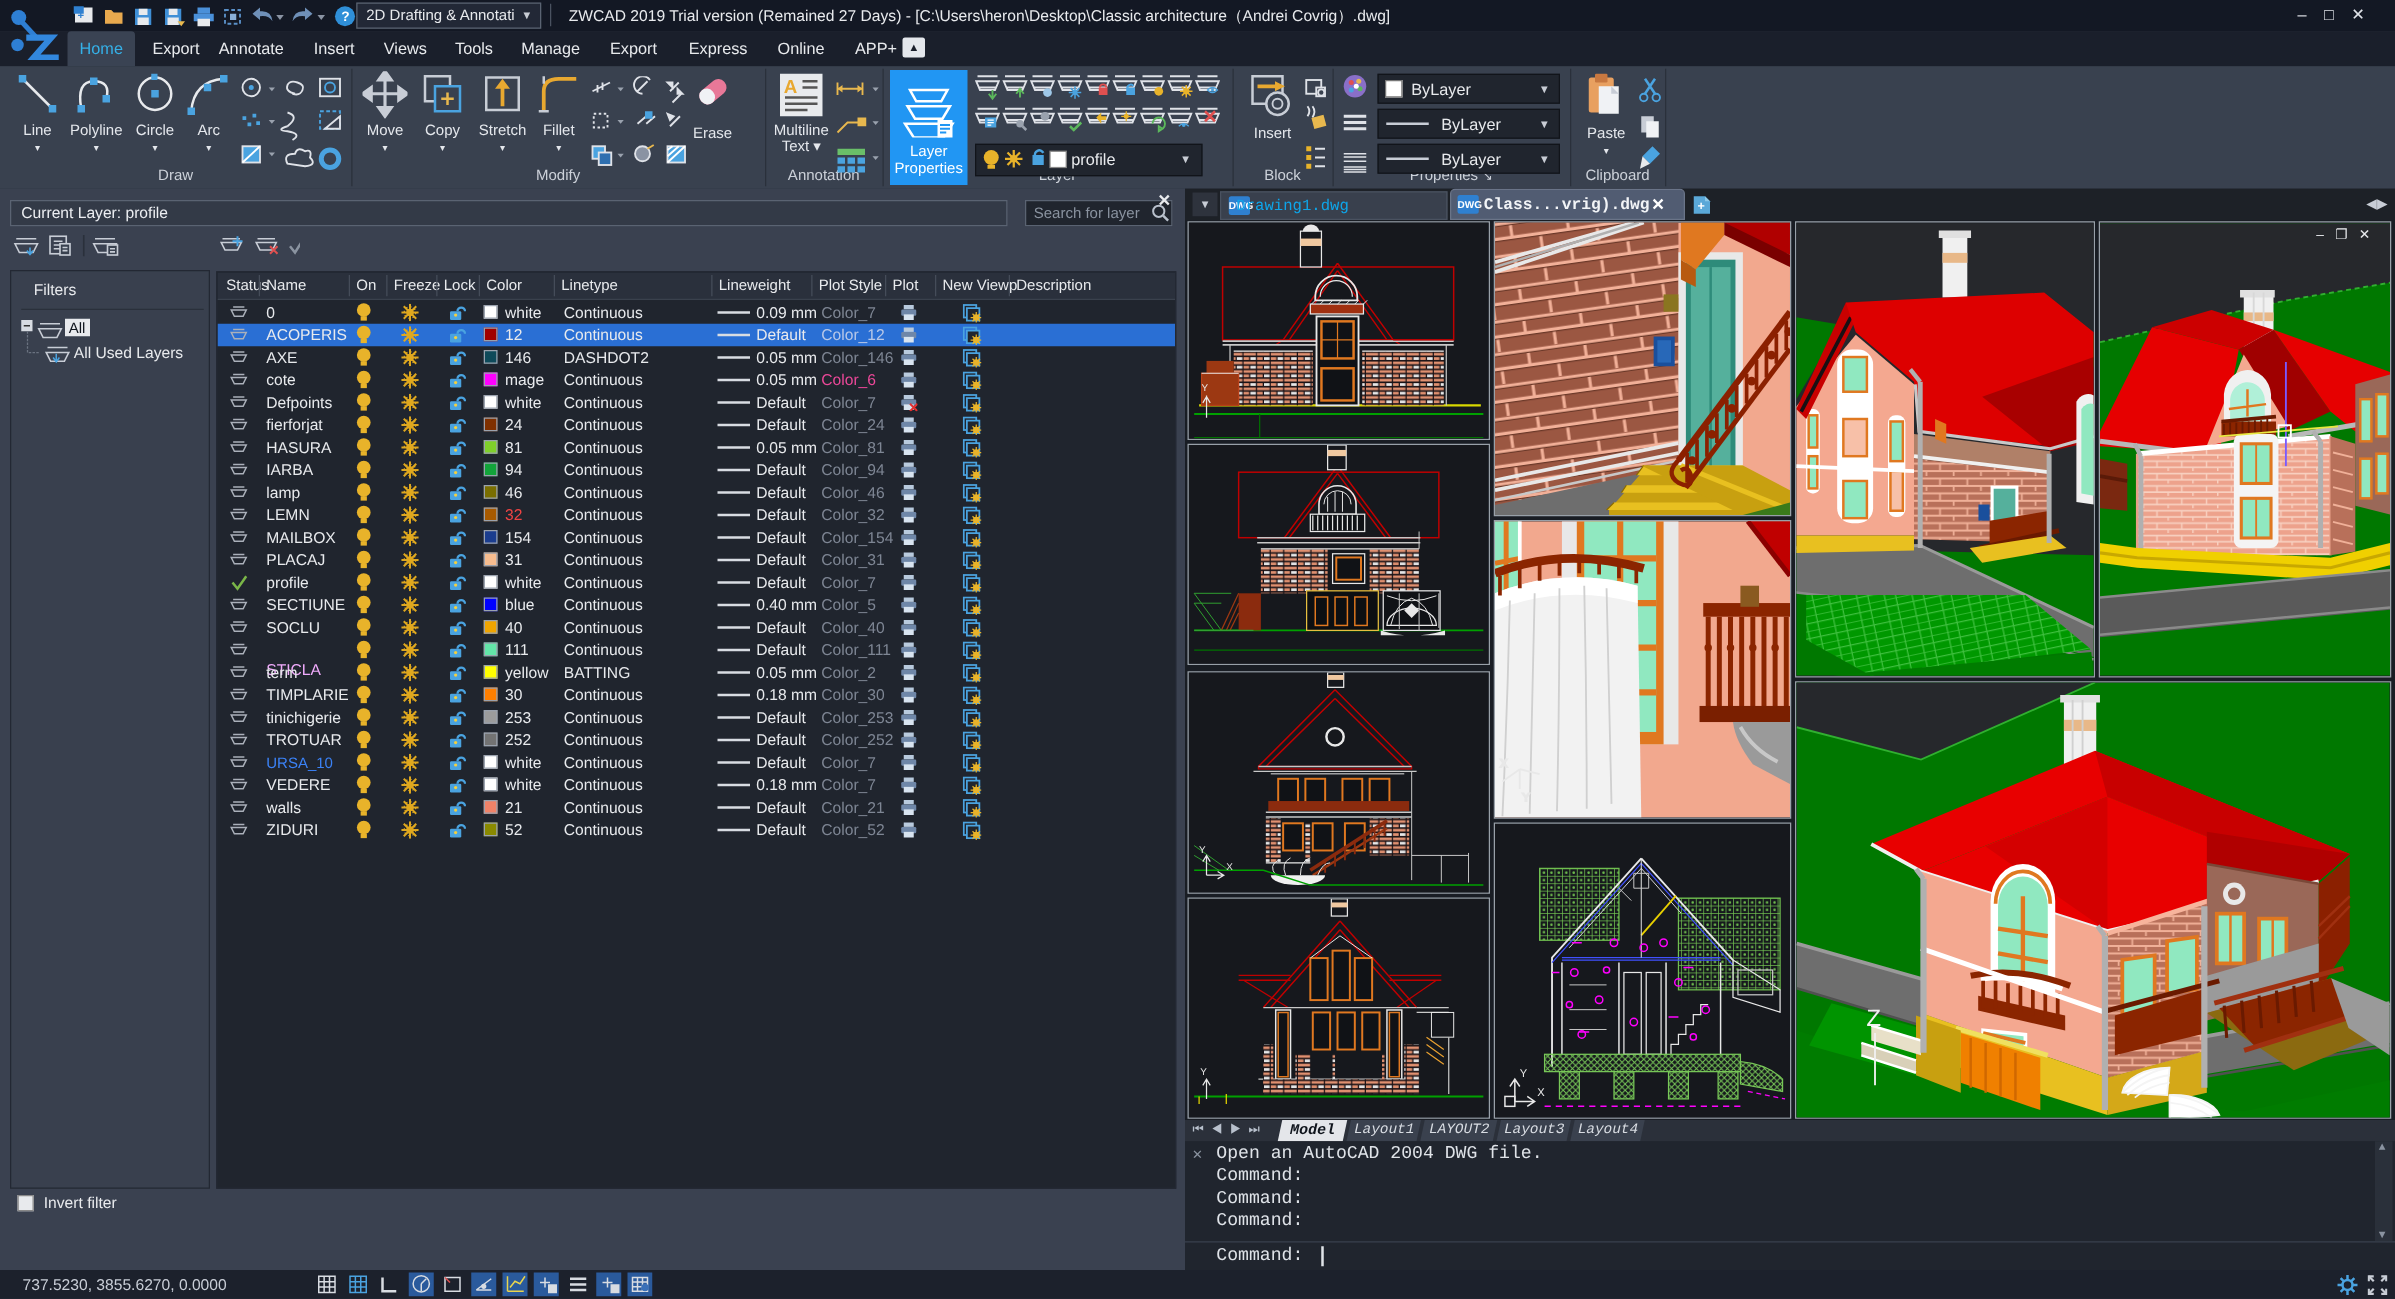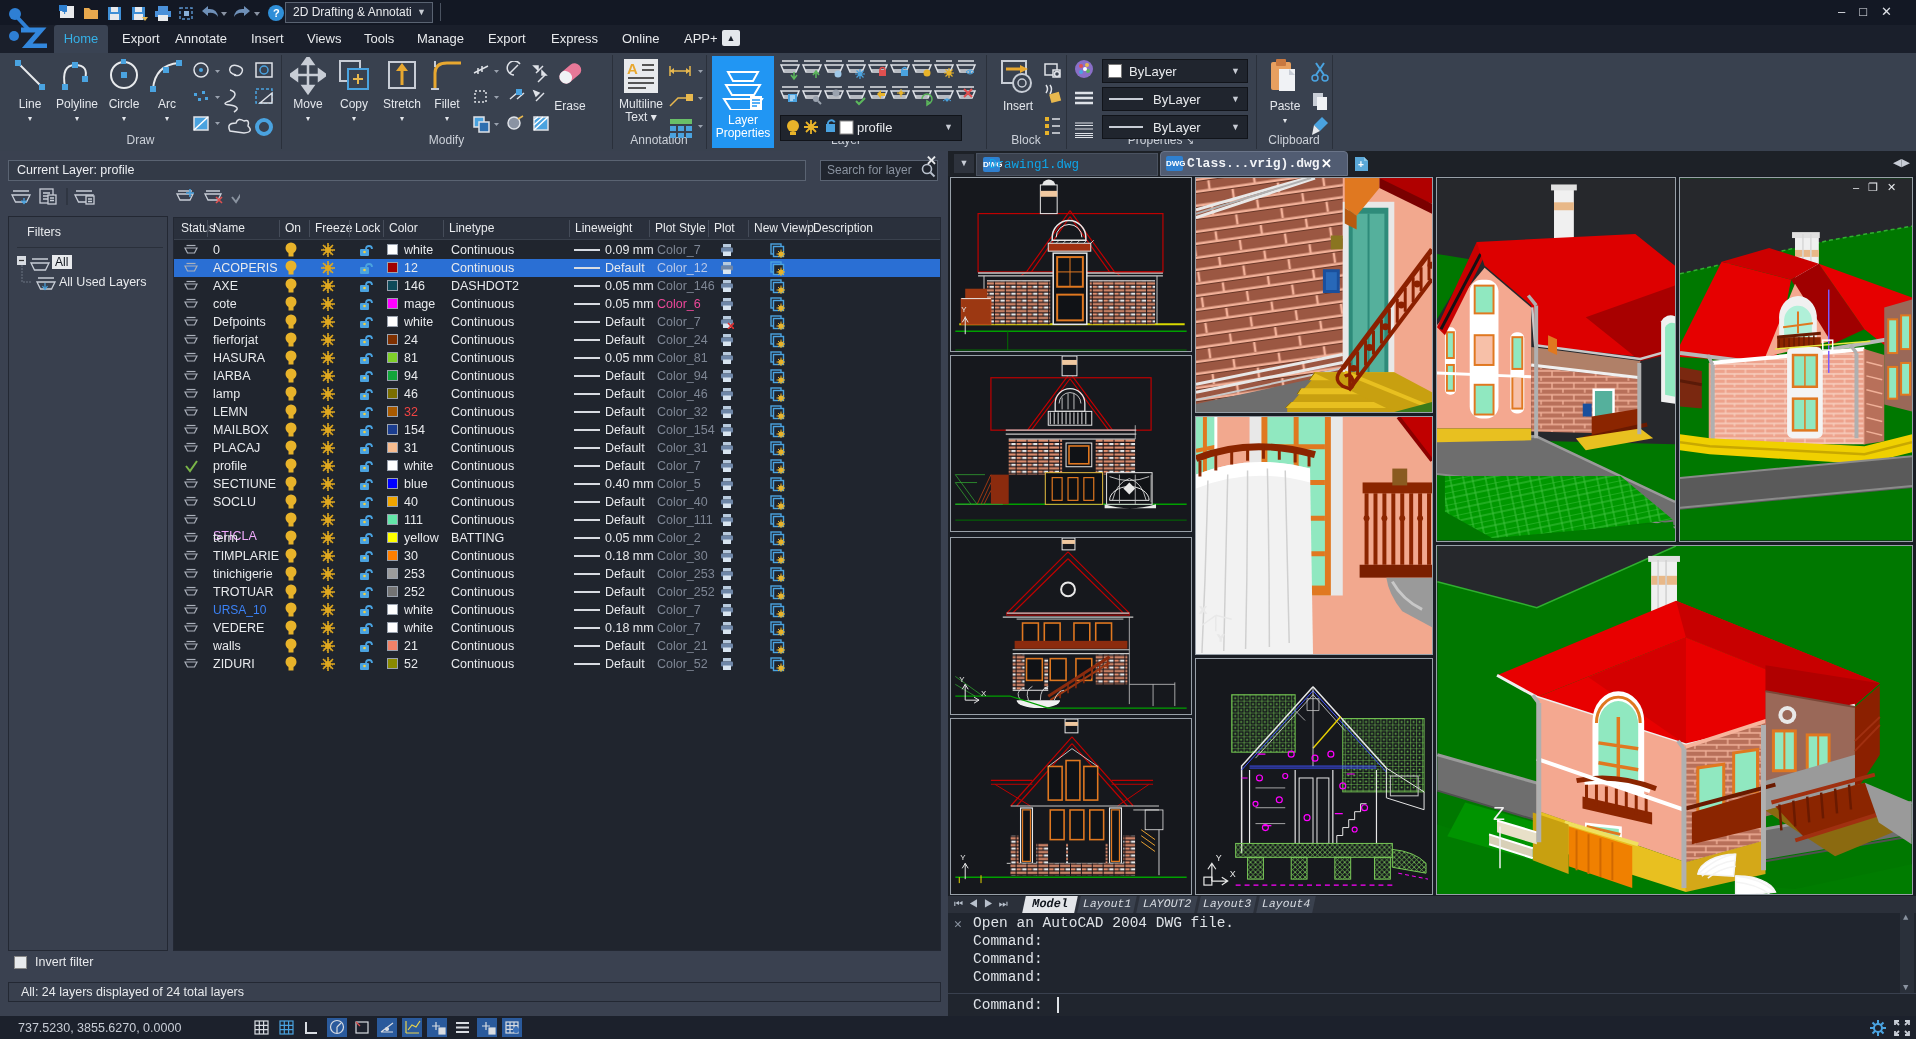--- a/index.html
+++ b/index.html
@@ -41,20 +41,21 @@
       <path d="M144 8 l6 -5 0 3 q9 -1 10 8 q-3 -5 -10 -4 l0 3z" fill="#6f90b8"></path>
       <path d="M163 9 l6 0 -3 4 z" fill="#8a93a3"></path>
       <path d="M192 8 l-6 -5 0 3 q-9 -1 -10 8 q3 -5 10 -4 l0 3z" fill="#6f90b8"></path>
       <path d="M196 9 l6 0 -3 4 z" fill="#8a93a3"></path>
       <circle cx="218" cy="10" r="8" fill="#2f8fd8"></circle>
         <text x="215" y="14" fill="#fff" font-size="11" font-weight="bold">?</text>
     </g>
   </svg>
   <div class="abs" style="left:285px;top:2px;width:148px;height:21px;background:#222836;border:1px solid #5a6372;color:#e8eaed;font-size:12px;line-height:19px;padding-left:7px">2D Drafting &amp; Annotati <span style="float:right;margin-right:6px;font-size:9px;color:#c8ccd4">▼</span></div>
   <div class="abs" style="left:440px;top:3px;width:1px;height:18px;background:#4a5260"></div>
+  <div class="abs wt" style="left:455px;top:5px;font-size:12.5px">ZWCAD 2019 Trial version (Remained 27 Days) - [C:\Users\heron\Desktop\Classic architecture（Andrei Covrig）.dwg]</div>
   <div class="abs" style="right:10px;top:4px;color:#dfe2e8;font-size:13px;letter-spacing:14px">–□✕</div>
 </div>
 <div id="tabrow" class="abs">
   <div class="abs" style="left:54px;top:0;width:54px;height:28px;background:#3a4353;border-radius:3px 3px 0 0;color:#35b1e8;font-size:13px;text-align:center;line-height:27px">Home</div>
   <div class="abs wt" style="left:122px;top:6px;font-size:13px">Export</div>
   <div class="abs wt" style="left:175px;top:6px;font-size:13px">Annotate</div>
   <div class="abs wt" style="left:251px;top:6px;font-size:13px">Insert</div>
   <div class="abs wt" style="left:307px;top:6px;font-size:13px">Views</div>
   <div class="abs wt" style="left:364px;top:6px;font-size:13px">Tools</div>
   <div class="abs wt" style="left:417px;top:6px;font-size:13px">Manage</div>
@@ -1192,21 +1193,20 @@
         <span style="position:absolute;left:483px;top:2px;color:#7e8694;font-size:12.5px">Color_52</span>
         <svg style="position:absolute;left:546px;top:2px" width="14" height="14" viewBox="0 0 14 14">
           <use href="#printer"></use>
         </svg>
         <svg style="position:absolute;left:596px;top:2px" width="15" height="15" viewBox="0 0 15 15">
           <use href="#nvp"></use>
         </svg>
       </div>
     </div>
 
-  <div class="abs" style="left:8px;top:831px;width:933px;height:20px;background:#39404e;border:1px solid #232833;color:#e8eaed;font-size:12.5px;line-height:18px;padding-left:12px">All:  24 layers displayed of 24 total layers</div>
 </div>
 
 <div id="drawarea" class="abs">
 
   <div class="abs" style="left:0;top:0;width:968px;height:25px;background:#1d2127">
     <div class="abs" style="left:6px;top:3px;width:20px;height:19px;background:#2e333d;color:#c8cdd6;font-size:9px;text-align:center;line-height:19px">▼</div>
     <div class="abs" style="left:28px;top:2px;width:182px;height:23px;background:#39404d;border:1px solid #4a5260">
       <div class="abs" style="left:6px;top:3px;width:17px;height:15px;background:#2f80d0;border-radius:2px;color:#fff;font-size:8px;font-weight:bold;text-align:center;line-height:15px">DWG</div>
       <span class="abs" style="left:12px;top:4px;color:#0ea5e9;font-size:12.5px;font-family:Liberation Mono, monospace">Drawing1.dwg</span>
     </div>

